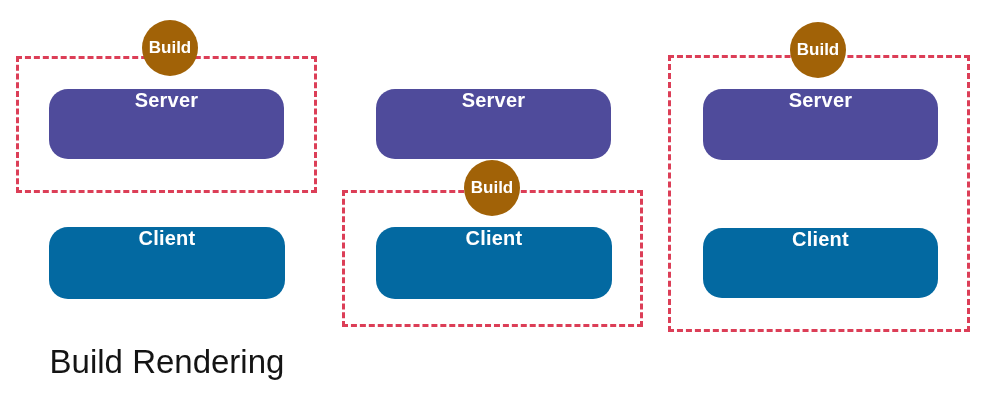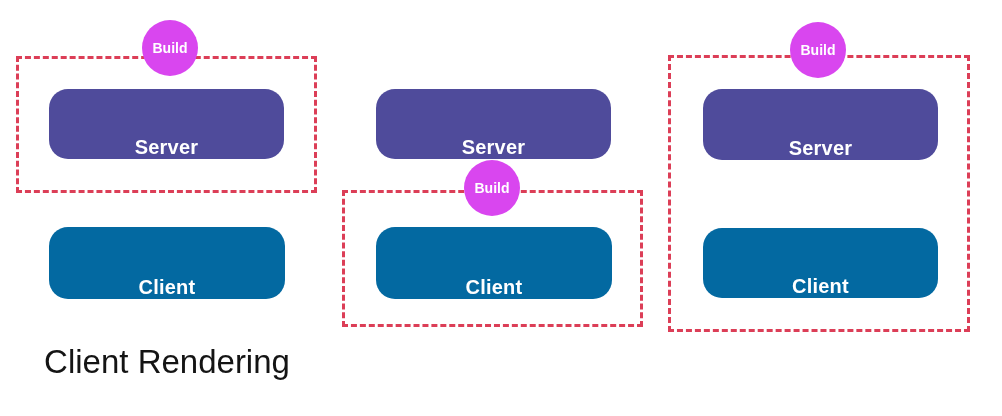--- a/index.html
+++ b/index.html
@@ -17,43 +17,43 @@
   }
   .abs { position: absolute; box-sizing: border-box; }
 
   .dashed-box {
     border: 3px dashed #dc3e57;
     background: transparent;
     z-index: 1;
   }
   .node {
     display: flex;
-    align-items: flex-end;
+    align-items: flex-start;
     justify-content: center;
     border-radius: 19px;
     color: #ffffff;
     font-weight: bold;
     font-size: 20px;
     letter-spacing: 0.2px;
     z-index: 2;
   }
   .server-node { background: #4f4b9b; }
   .client-node { background: #0369a1; }
 
   .badge {
     width: 56px;
     height: 56px;
     border-radius: 50%;
-    background: #d946ef;
+    background: #a16207;
     display: flex;
     align-items: center;
     justify-content: center;
     color: #ffffff;
     font-weight: bold;
-    font-size: 14px;
+    font-size: 17px;
     z-index: 3;
   }
   .col-label {
     text-align: center;
     font-size: 33px;
     color: #141414;
     line-height: 1.1;
     z-index: 2;
   }
 </style>
@@ -66,21 +66,21 @@
     <div class="abs dashed-box" style="left:16px; top:56px; width:301px; height:137px;"></div>
     <div class="abs badge" style="left:142px; top:20px;">
       <span>Build</span>
     </div>
     <div class="abs node server-node" style="left:49px; top:89px; width:235px; height:70px;">
       <span>Server</span>
     </div>
     <div class="abs node client-node" style="left:49px; top:227px; width:236px; height:72px;">
       <span>Client</span>
     </div>
-    <div class="abs col-label" style="left:0; top:344px; width:334px;">Client Rendering</div>
+    <div class="abs col-label" style="left:0; top:344px; width:334px;">Build Rendering</div>
   </div>
 
   <div class="abs" style="left:334px; top:0; width:334px; height:416px;">
     <div class="abs node server-node" style="left:42px; top:89px; width:235px; height:70px;">
       <span>Server</span>
     </div>
     <div class="abs dashed-box" style="left:8px; top:190px; width:301px; height:137px;"></div>
     <div class="abs badge" style="left:130px; top:160px;">
       <span>Build</span>
     </div>

